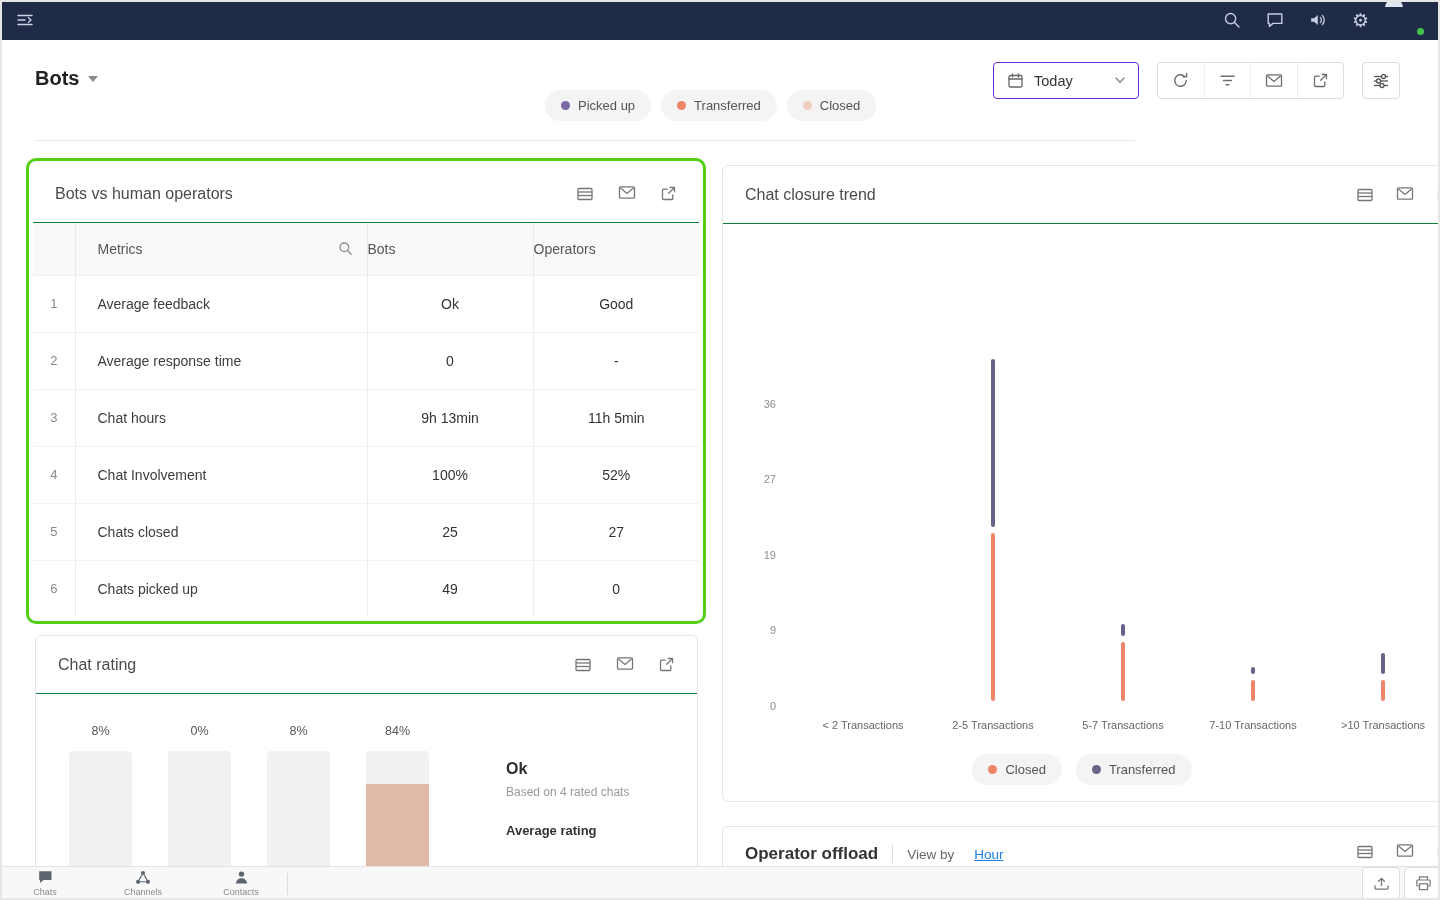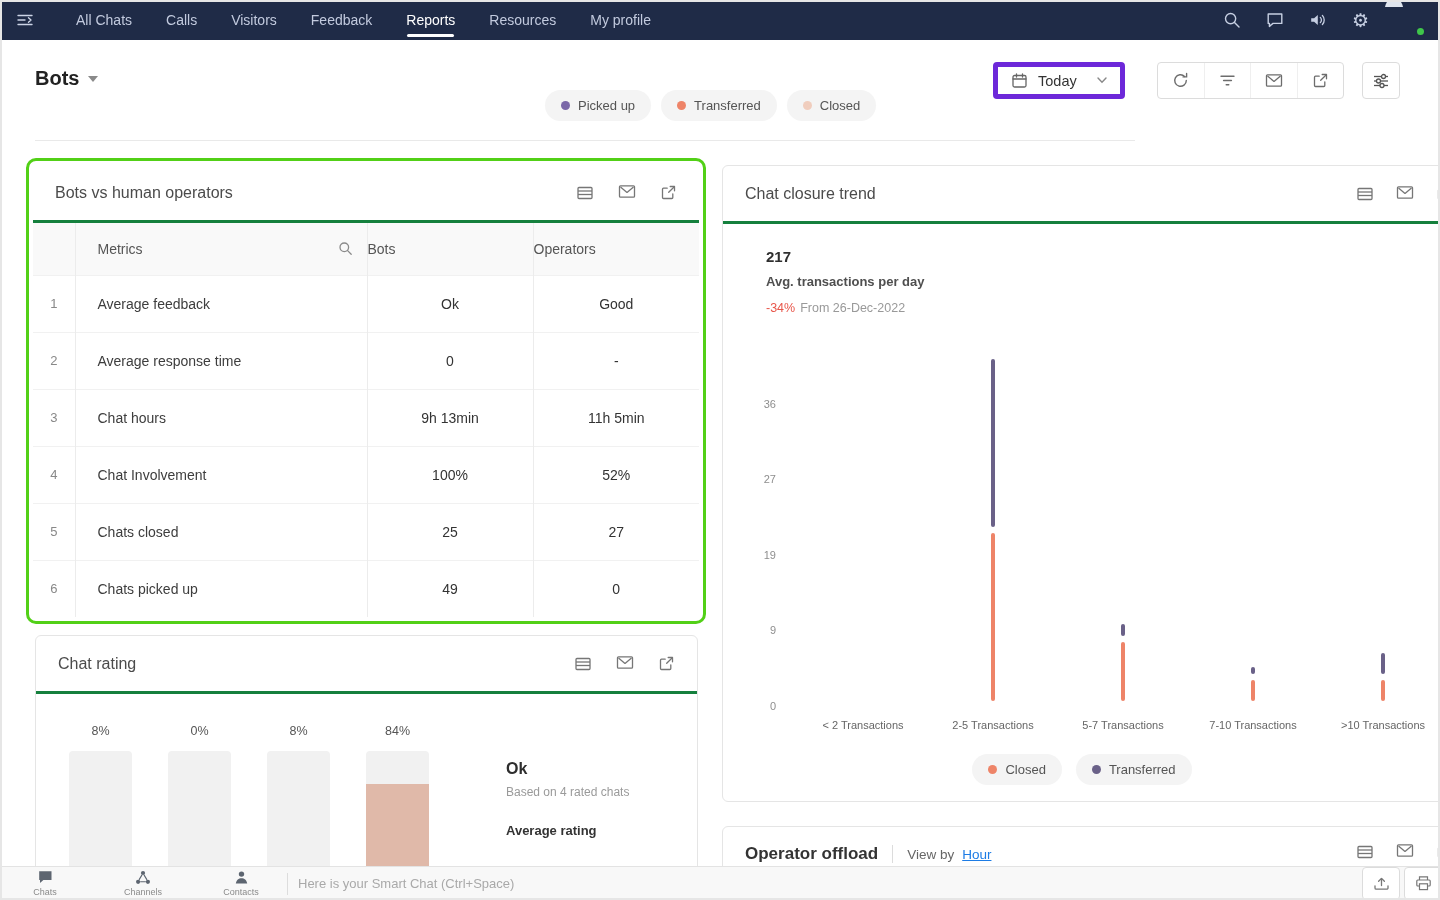--- a/index.html
+++ b/index.html
@@ -22,34 +22,34 @@
   .avatar{width:30px;height:30px;border-radius:50%;background:linear-gradient(135deg,#97a3ba,#58667f);overflow:hidden;position:relative;}
   .avatar svg{position:absolute;bottom:-2px;left:50%;transform:translateX(-50%);}
   .status-dot{position:absolute;right:-2px;bottom:-2px;width:11px;height:11px;border-radius:50%;background:#3fc64a;border:2px solid #1f2b47;}
 
   
   .page{position:absolute;top:40px;left:0;width:1440px;height:860px;background:#fff;border-radius:26px;}
   .page-title{position:absolute;left:35px;top:27px;display:flex;align-items:center;gap:9px;cursor:pointer;}
   .page-title .t{font-size:20px;font-weight:bold;color:#222;}
   .caret-down{width:0;height:0;border-left:5px solid transparent;border-right:5px solid transparent;border-top:6px solid #8a8a8a;}
 
-  .btn-today{position:absolute;left:993px;top:22px;width:132px;height:37px;border:5px solid #6d28d9;border-radius:4px;background:#fff;display:flex;align-items:center;padding:0 13px;gap:10px;cursor:pointer;color:#666;}
+  .btn-today{position:absolute;left:993px;top:22px;width:146px;height:37px;border:1px solid #6d28d9;border-radius:4px;background:#fff;display:flex;align-items:center;padding:0 13px;gap:10px;cursor:pointer;color:#666;}
   .btn-today .lbl{font-size:14.5px;color:#333;flex:1;}
   .icon-strip{position:absolute;left:1157px;top:22px;width:187px;height:37px;border:1px solid #dcdcdc;border-radius:4px;background:#fff;display:flex;align-items:center;}
   .strip-btn{flex:1;height:100%;display:flex;align-items:center;justify-content:center;color:#6d6d6d;cursor:pointer;}
   .strip-btn + .strip-btn{border-left:1px solid #efefef;}
   .btn-sliders{position:absolute;left:1362px;top:22px;width:38px;height:37px;border:1px solid #dcdcdc;border-radius:4px;background:#fff;display:flex;align-items:center;justify-content:center;color:#555;cursor:pointer;}
 
   .top-legend{position:absolute;left:545px;top:50px;display:flex;gap:10px;}
   .chip{display:flex;align-items:center;gap:8px;background:#f4f4f4;border-radius:16px;padding:0 16px;height:31px;font-size:13px;color:#555;cursor:pointer;white-space:nowrap;}
   .chip .dot{width:9px;height:9px;border-radius:50%;background:#ccc;}
   .cut-line{position:absolute;left:35px;top:100px;width:1100px;height:1px;background:#e9e9e9;}
 
   
-  .card-header{height:58px;display:flex;align-items:center;padding:0 22px;border-bottom:3px solid #15803d;position:relative;}
+  .card-header{height:58px;display:flex;align-items:center;padding:0 22px;border-bottom:1px solid #15803d;position:relative;}
   .card-title{font-size:16px;color:#4b4b4b;}
   .card-actions{margin-left:auto;display:flex;gap:24px;color:#767676;}
   .card-actions-abs{position:absolute;left:633px;top:50%;transform:translateY(-50%);display:flex;gap:22px;color:#767676;}
   .act{cursor:pointer;display:flex;}
 
   .highlight-wrap{position:absolute;left:26px;top:118px;width:680px;height:466px;border:3px solid #52d017;border-radius:10px;padding:4px;background:#fff;}
   .bots-card{width:100%;height:100%;overflow:hidden;background:#fff;}
   .metrics-table{width:100%;border-collapse:collapse;table-layout:fixed;}
   .metrics-table thead th{height:52px;background:#f9f9f9;font-weight:normal;font-size:14px;color:#555;text-align:left;}
   th.h-num{width:42px;border-right:1px solid #ececec;}
@@ -88,21 +88,21 @@
   .ytick{position:absolute;left:-62px;width:40px;text-align:right;font-size:11px;color:#8e8e8e;line-height:14px;}
   .xlabels{position:absolute;left:75px;top:553px;width:650px;display:flex;}
   .xlabel{width:130px;text-align:center;font-size:11px;color:#666;white-space:nowrap;}
   .closure-legend{position:absolute;top:588px;left:0;width:718px;display:flex;justify-content:center;gap:14px;}
 
   .offload-card{position:absolute;left:722px;top:786px;width:726px;height:120px;border:1px solid #e5e5e5;border-radius:6px;background:#fff;}
   .offload-header{display:flex;align-items:center;padding:17px 22px 0 22px;position:relative;}
   .offload-title{font-size:17px;font-weight:bold;color:#333;}
   .offload-sep{width:1px;height:18px;background:#dcdcdc;margin:0 14px;}
   .viewby{font-size:13.5px;color:#666;}
-  .viewby-link{font-size:13.5px;color:#1d7ce5;margin-left:8px;text-decoration:underline;cursor:pointer;}
+  .viewby-link{font-size:13.5px;color:#1d7ce5;margin-left:20px;text-decoration:underline;cursor:pointer;}
   .offload-actions{position:absolute;left:633px;top:16px;display:flex;gap:22px;color:#767676;}
 
   
   .bottom-bar{position:absolute;left:0;top:826px;width:1440px;height:34px;background:#f8f8f8;border-top:1px solid #e3e3e3;z-index:80;}
   .dock-item{position:absolute;top:3px;width:56px;display:flex;flex-direction:column;align-items:center;gap:2px;color:#5d6570;cursor:pointer;}
   .dk-label{font-size:9px;color:#8b8b8b;}
   .dock-sep{position:absolute;left:287px;top:6px;width:1px;height:22px;background:#ddd;}
   .smart-input{position:absolute;left:298px;top:0;width:1040px;height:33px;border:none;outline:none;background:transparent;font-size:13px;color:#444;font-family:"Liberation Sans","DejaVu Sans",sans-serif;}
   .smart-input::placeholder{color:#a9a9a9;}
   .dock-btn{position:absolute;top:0;width:38px;height:33px;background:#fff;border:1px solid #dcdcdc;border-radius:4px;display:flex;align-items:center;justify-content:center;color:#777;cursor:pointer;}
@@ -112,29 +112,20 @@
 
 <nav class="topnav">
   <span class="sidebar-toggle">
     <svg width="18" height="18" viewBox="0 0 18 18" fill="none" stroke="currentColor" stroke-width="1.4" stroke-linecap="round" stroke-linejoin="round">
         <line x1="2" y1="4.5" x2="16" y2="4.5"></line>
         <line x1="2" y1="9" x2="9" y2="9"></line>
         <line x1="2" y1="13.5" x2="16" y2="13.5"></line>
         <polyline points="12.5,6.8 15,9 12.5,11.2"></polyline>
       </svg>
   </span>
-  <div class="nav-items">
-    <div class="nav-item">All Chats</div>
-    <div class="nav-item">Calls</div>
-    <div class="nav-item">Visitors</div>
-    <div class="nav-item">Feedback</div>
-    <div class="nav-item active">Reports</div>
-    <div class="nav-item">Resources</div>
-    <div class="nav-item">My profile</div>
-  </div>
   <div class="topnav-right">
     <span class="tn-icon">
       <svg width="18" height="18" viewBox="0 0 18 18" fill="none" stroke="currentColor" stroke-width="1.4" stroke-linecap="round">
           <circle cx="7.6" cy="7.6" r="5.1"></circle>
           <line x1="11.5" y1="11.5" x2="16" y2="16"></line>
         </svg>
     </span>
     <span class="tn-icon">
       <svg width="18" height="18" viewBox="0 0 18 18" fill="none" stroke="currentColor" stroke-width="1.4" stroke-linejoin="round">
           <path d="M2.2 3h13.6v9.4H7L3.4 15.4v-3H2.2z"></path>
@@ -403,27 +394,20 @@
         </span>
         <span class="act">
           <svg width="17" height="17" viewBox="0 0 17 17" fill="none" stroke="currentColor" stroke-width="1.3" stroke-linecap="round" stroke-linejoin="round">
               <path d="M12.8 9.8v3.7a1 1 0 0 1-1 1H3.5a1 1 0 0 1-1-1V5.2a1 1 0 0 1 1-1h3.7"></path>
               <polyline points="10.2,2.5 14.5,2.5 14.5,6.8"></polyline>
               <line x1="14.3" y1="2.7" x2="8.7" y2="8.3"></line>
             </svg>
         </span>
       </div>
     </div>
-    <div class="closure-stats">
-      <div class="cs-value">217</div>
-      <div class="cs-label">Avg. transactions per day</div>
-      <div class="cs-change">
-        <span class="neg">-34%</span><span>From 26-Dec-2022</span>
-      </div>
-    </div>
     <div class="plot">
       <span class="ytick" style="bottom: 295.4px;">36</span>
       <span class="ytick" style="bottom: 219.8px;">27</span>
       <span class="ytick" style="bottom: 144.2px;">19</span>
       <span class="ytick" style="bottom: 68.6px;">9</span>
       <span class="ytick" style="bottom: -7px;">0</span>
       <div class="plot-cols">
           <div class="plot-col"></div>
           <div class="plot-col">
             <div class="vbar" style="bottom: 5px; height: 168px; background: rgb(238, 132, 104);"></div>
@@ -516,21 +500,20 @@
     <div class="dock-item" style="left:213px;">
       <span>
         <svg width="15" height="15" viewBox="0 0 15 15" fill="currentColor">
             <circle cx="7.5" cy="4.1" r="2.7"></circle>
             <path d="M1.8 13.6c.6-3.7 2.9-5.3 5.7-5.3s5.1 1.6 5.7 5.3z"></path>
           </svg>
       </span>
       <span class="dk-label">Contacts</span>
     </div>
     <div class="dock-sep"></div>
-    <input class="smart-input" type="text" placeholder="Here is your Smart Chat (Ctrl+Space)" style="">
     <div class="dock-btn" style="left:1362px;">
       <span>
         <svg width="17" height="17" viewBox="0 0 17 17" fill="none" stroke="currentColor" stroke-width="1.3" stroke-linecap="round" stroke-linejoin="round">
             <path d="M2 10.8V13a1.2 1.2 0 0 0 1.2 1.2h10.6A1.2 1.2 0 0 0 15 13v-2.2"></path>
             <polyline points="5.6,6.3 8.5,3.4 11.4,6.3"></polyline>
             <line x1="8.5" y1="3.6" x2="8.5" y2="10.6"></line>
           </svg>
       </span>
     </div>
     <div class="dock-btn" style="left:1404px;">

